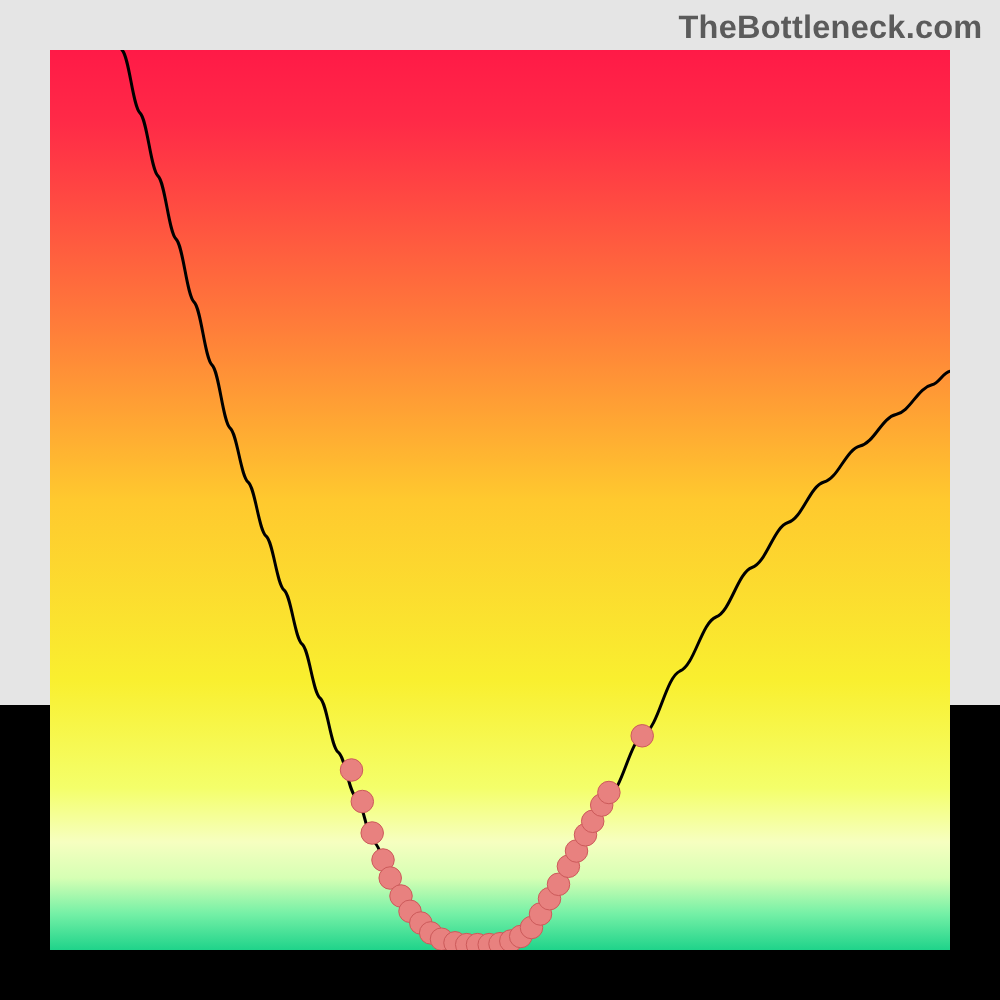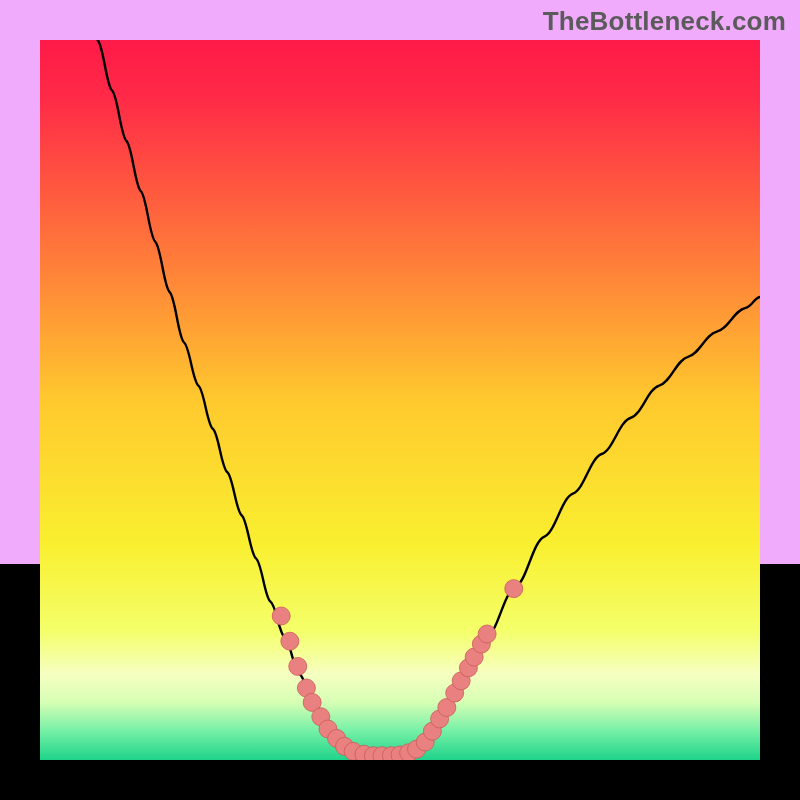--- a/index.html
+++ b/index.html
@@ -1,21 +1,21 @@
 <!DOCTYPE html>
 <html><head>
 <meta charset="utf-8">
 <style>
   * { margin: 0; padding: 0; box-sizing: border-box; }
   html, body { width: 800px; height: 800px; overflow: hidden; background: #000; }
   .frame {
     position: relative;
     width: 800px;
     height: 564px;
-    background: #f0abfc;
+    background: #e5e5e5;
   }
   .watermark {
     position: absolute;
     top: 6px;
     right: 14px;
     font-family: Arial, Helvetica, sans-serif;
     font-size: 26px;
     font-weight: 600;
     color: #5b5b5b;
     letter-spacing: 0.2px;

